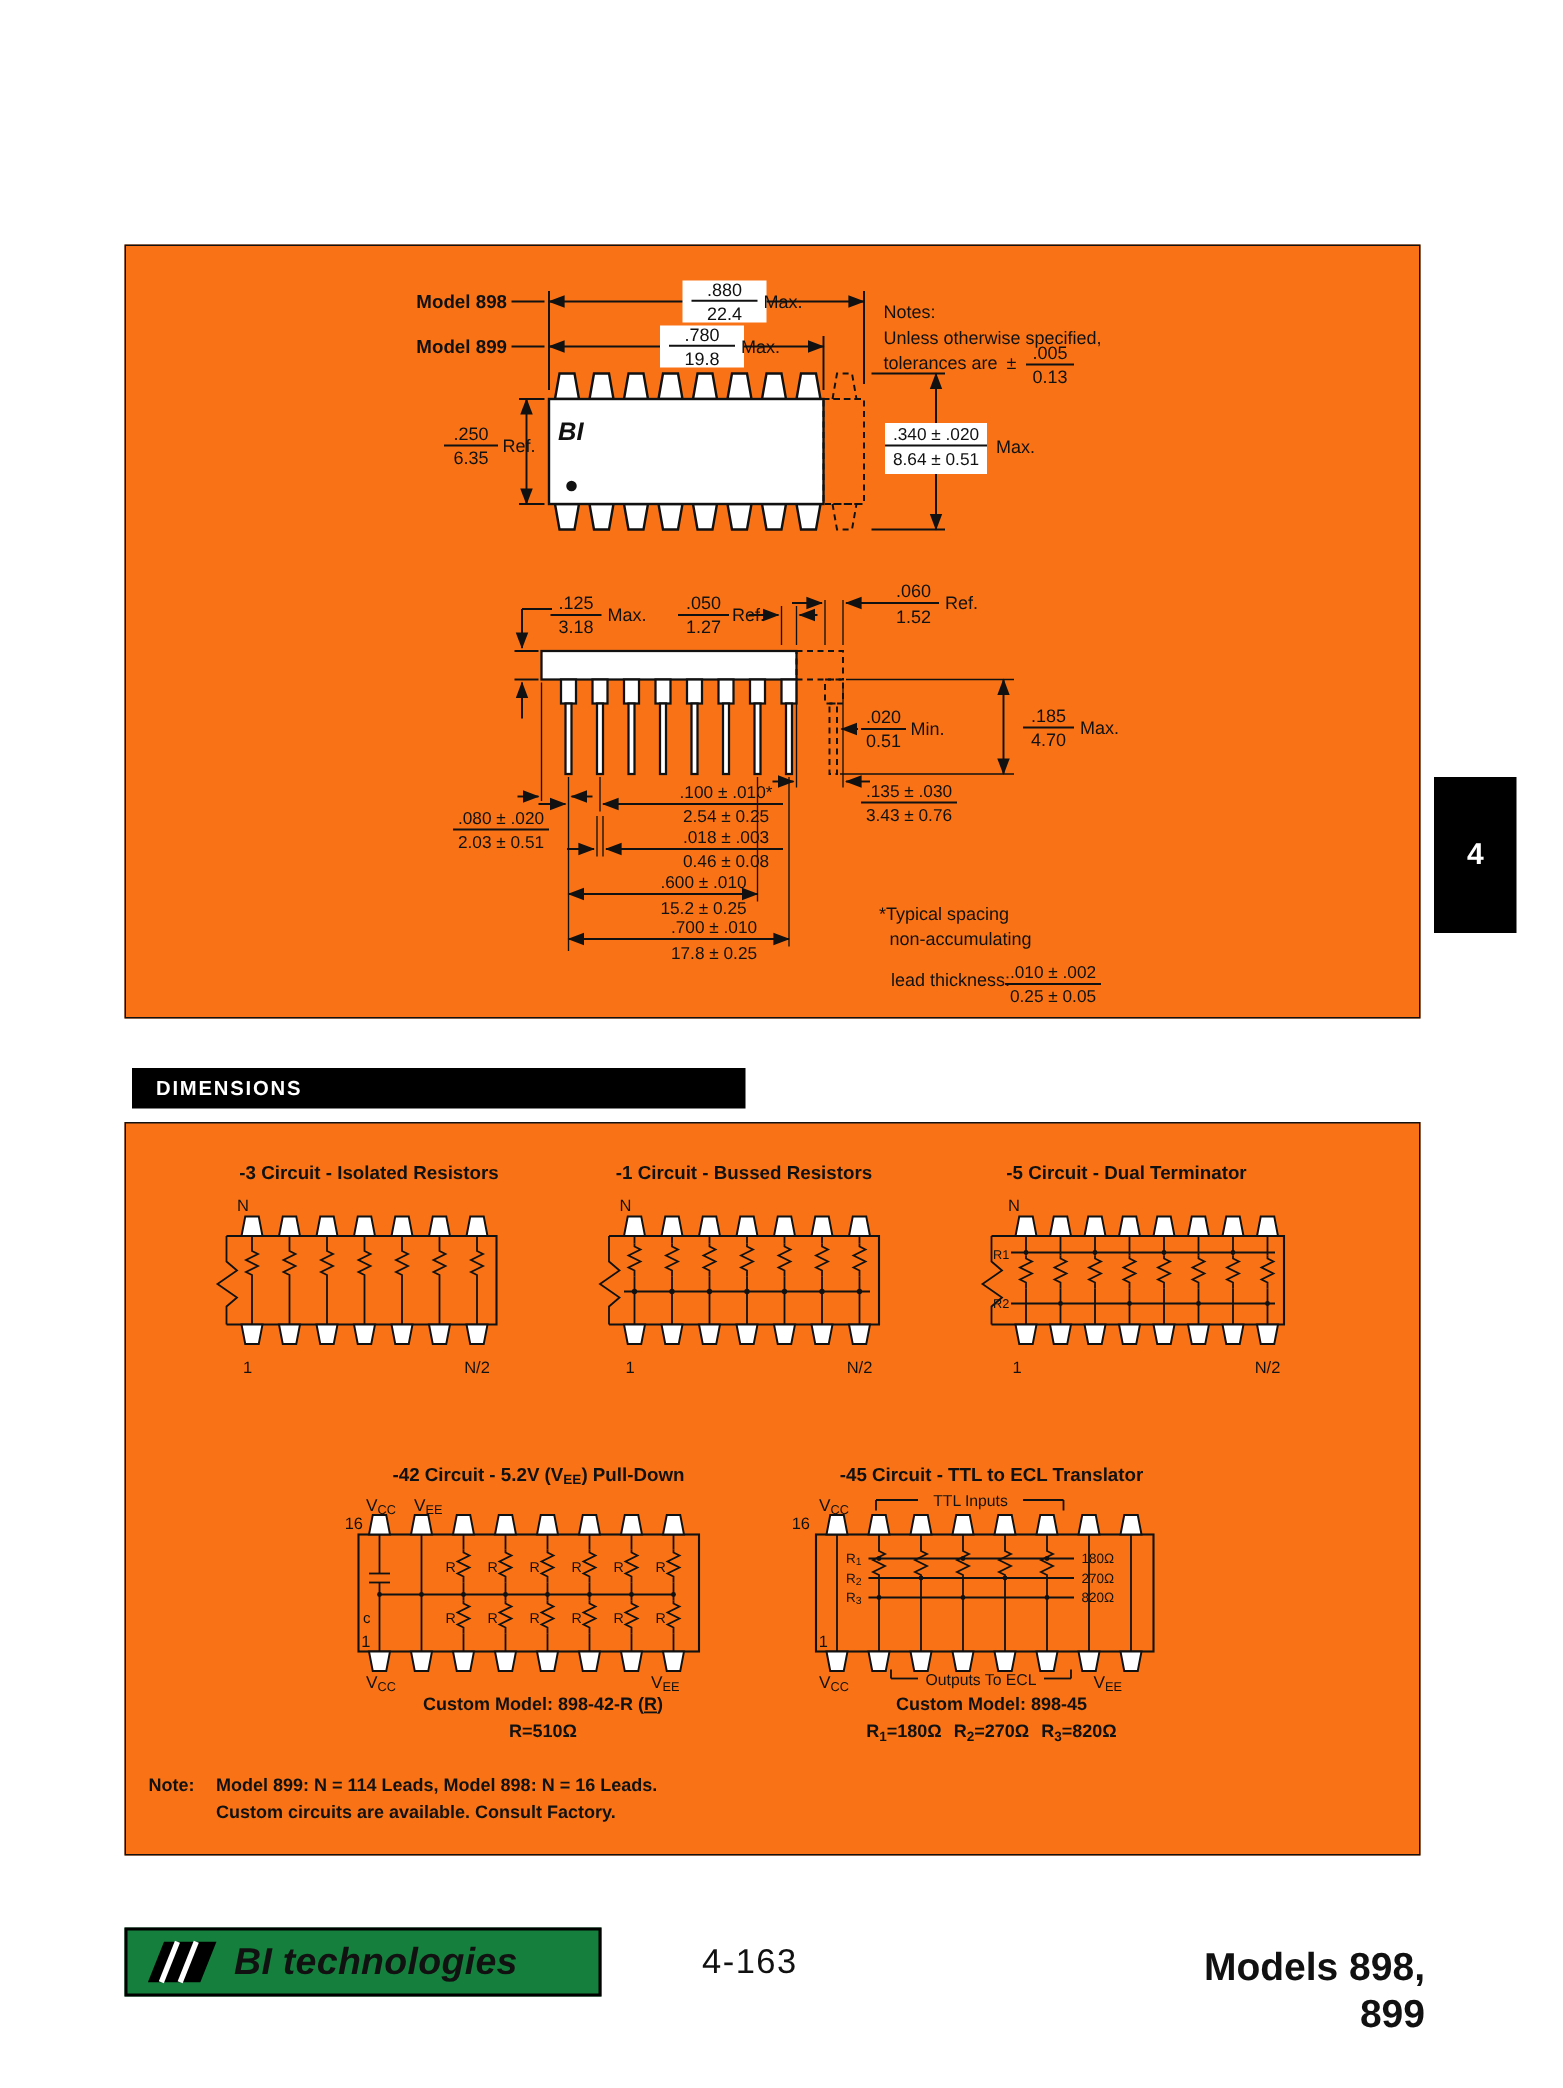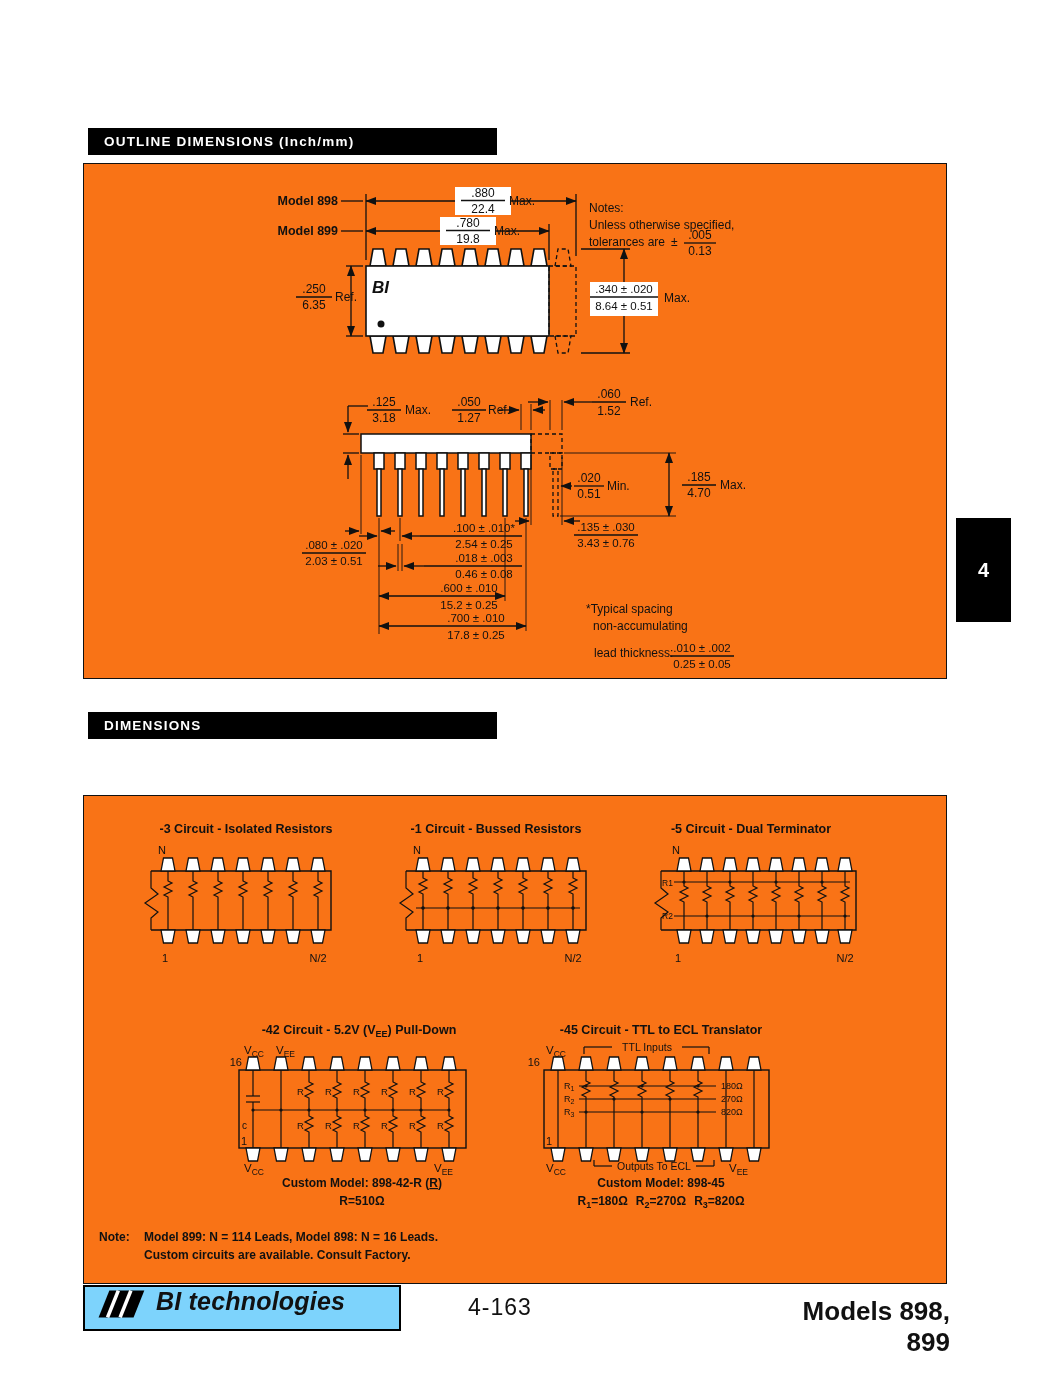--- a/index.html
+++ b/index.html
@@ -6,31 +6,30 @@
   #page{position:relative;width:1042px;height:1392px;background:#ffffff;
         font-family:"Liberation Sans",sans-serif;color:#111;overflow:hidden;}
   .secbar{position:absolute;left:88px;width:409px;height:27px;background:#000;color:#fff;
           font-weight:bold;font-size:13.5px;letter-spacing:1.2px;line-height:27px;padding-left:16px;box-sizing:border-box;}
   .framebox{position:absolute;left:83px;border:1.6px solid #111;background:#f97316;}
   svg{font-family:"Liberation Sans",sans-serif;}
   svg text{fill:#111;}
   .tab4{position:absolute;left:956px;top:518px;width:55px;height:104px;background:#000;color:#fff;
         display:flex;align-items:center;justify-content:center;font-weight:bold;font-size:20px;}
   #footer{position:absolute;left:83px;top:1285px;width:318px;height:46px;border:2.5px solid #000;
-          display:flex;align-items:flex-start;padding:0 10px;box-sizing:border-box;gap:9px;background:#7dd3fc;}
+          display:flex;align-items:center;padding:0 10px;box-sizing:border-box;gap:9px;background:#15803d;}
   #brand{font-weight:bold;font-style:italic;font-size:25px;letter-spacing:0.2px;white-space:nowrap;}
   #pagenum{position:absolute;left:468px;top:1294px;font-weight:normal;font-size:23px;letter-spacing:1px;}
   #models{position:absolute;left:758px;top:1296px;width:192px;text-align:right;font-weight:bold;font-size:26px;}
 </style>
 </head>
 <body>
 
 <div id="page">
 
-  <div class="secbar" style="top:128px;">OUTLINE DIMENSIONS (Inch/mm)</div>
 
   <div class="framebox" style="top:163px;width:862px;height:514px;">
     <svg width="862" height="514" viewBox="0 0 862 514">
       <defs>
         <marker id="arr" markerWidth="9" markerHeight="7" refX="8" refY="3.5" orient="auto-start-reverse">
           <path d="M0,0.3 L8.5,3.5 L0,6.7 Z" fill="#111"></path>
         </marker>
         <path id="tpinup" d="M-8,0 L-5,-17 L5,-17 L8,0 Z"></path>
         <path id="tpindn" d="M-8,0 L-5,17 L5,17 L8,0 Z"></path>
       </defs>
@@ -237,21 +236,21 @@
         <text x="509" y="466">non-accumulating</text>
         <text x="510" y="493">lead thickness:</text>
         <text x="618" y="488" text-anchor="middle" font-size="11.5">.010 ± .002</text>
         <text x="618" y="504" text-anchor="middle" font-size="11.5">0.25 ± 0.05</text>
       </g>
     </svg>
   </div>
 
   <div class="secbar" style="top:712px;">DIMENSIONS</div>
 
-  <div class="framebox" style="top:748px;width:862px;height:487px;margin-top:47px;">
+  <div class="framebox" style="top:748px;width:862px;height:487px;">
     <svg width="862" height="487" viewBox="0 0 862 487">
       <defs>
         <path id="pinup" d="M-7,0 L-4.5,-13 L4.5,-13 L7,0 Z"></path>
         <path id="pindn" d="M-7,0 L-4.5,13 L4.5,13 L7,0 Z"></path>
         <path id="resv" d="M0,0 v2 l4,2 l-8,4 l8,4 l-8,4 l4,2 v4"></path>
       </defs>
 
       <g stroke="#111" fill="none" stroke-width="1.2">
         <path d="M67,75 H247 V134 H67" stroke-width="1.4"></path>
         <path d="M67,134 L67,122 l7,-6 l-13,-9 l13,-9 l-7,-6 L67,75"></path>

